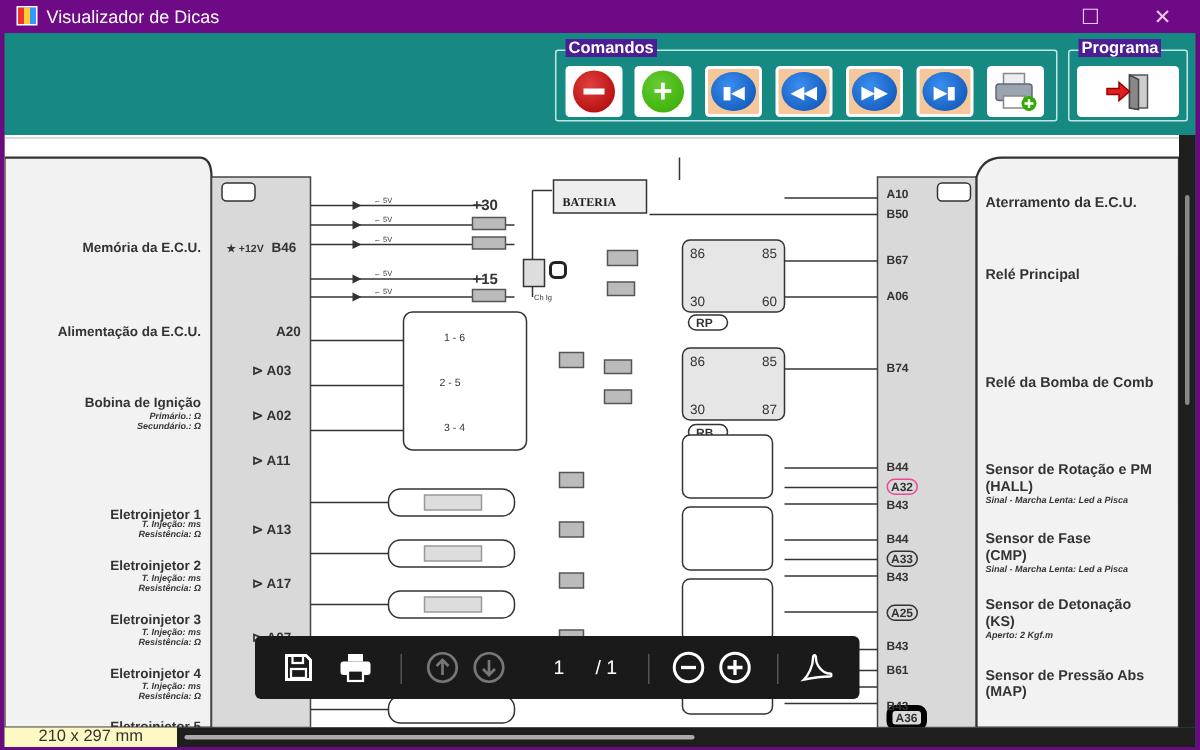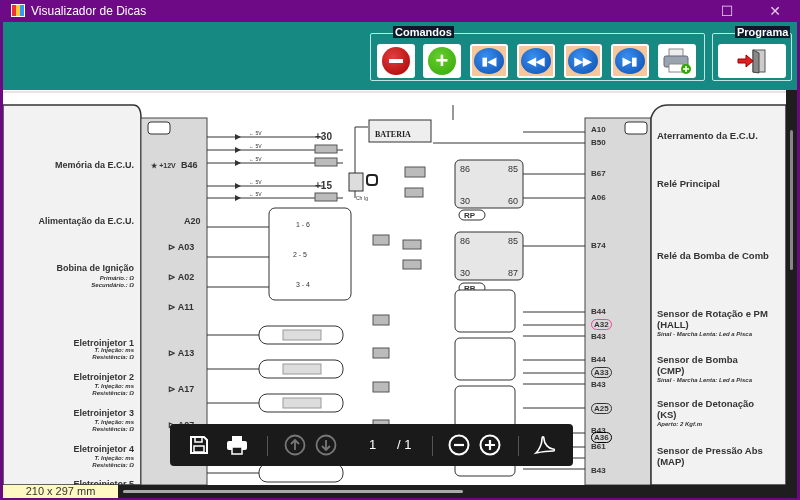--- a/index.html
+++ b/index.html
@@ -5,21 +5,21 @@
 *{box-sizing:border-box;margin:0;padding:0}
 body{width:800px;height:500px;overflow:hidden;background:#6a0a80;font-family:"Liberation Sans",sans-serif;position:relative}
 .titlebar{position:absolute;left:0;top:0;width:800px;height:22px;background:#6e0a85;color:#fff;font-size:12px}
 .titlebar .appicon{position:absolute;left:11px;top:4px;width:14px;height:13px;background:linear-gradient(90deg,#e33 0 33%,#fc3 33% 66%,#39f 66%);border:1px solid #fff}
 .titlebar .title{position:absolute;left:31px;top:4px}
 .titlebar .wbtn{position:absolute;top:2px;width:30px;height:18px;color:#e8c8f0;font-size:14px;text-align:center;line-height:18px}
 .client{position:absolute;left:3px;top:22px;width:794px;height:476px;background:#168a82}
 .header-title{position:absolute;left:6px;top:6px;width:351px;height:53px;background:#fbdfc6;border:1px solid #0b6b64}
 .header-title span{position:absolute;left:6px;top:12px;font-size:27px;font-weight:bold;color:#1030e0;letter-spacing:-0.5px;transform:scaleX(0.9);transform-origin:left;white-space:nowrap;font-family:"Liberation Sans",sans-serif}
 .group{position:absolute;border:1px solid #bfe6e2;border-radius:2px}
-.group .legend{position:absolute;top:-8px;left:22px;background:#0f172a;color:#fff;font-size:11px;font-weight:bold;padding:0 2px}
+.group .legend{position:absolute;top:-8px;left:6px;background:#4c1d95;color:#fff;font-size:11px;font-weight:bold;padding:0 2px}
 .cbtn{position:absolute;top:22px;width:38px;height:34px;background:#fff;border-radius:3px;display:flex;align-items:center;justify-content:center}
 .cbtn.nav{background:#f5c79a;border:2px solid #fff}
 .circ{width:28px;height:28px;border-radius:50%;display:flex;align-items:center;justify-content:center;color:#fff;font-weight:bold}
 .red{background:radial-gradient(circle at 40% 35%,#e04040,#a00);}
 .green{background:radial-gradient(circle at 40% 35%,#6c3,#3a0)}
 .blue{background:radial-gradient(circle at 40% 35%,#3a8ef0,#0a4fb0);width:30px;height:26px}
 .doc{position:absolute;left:0;top:68px;width:783px;height:395px;background:#ef4444;overflow:hidden}
 .docbg{position:absolute;left:0;top:0;width:783px;height:395px}
 .scroll-v{position:absolute;left:783px;top:68px;width:11px;height:395px;background:#1e1e1e}
 .scroll-v .thumb{position:absolute;left:4px;top:40px;width:3px;height:140px;background:#888;border-radius:2px}
@@ -269,30 +269,30 @@
     <div class="pin" style="left:588px;top:151px;font-size:8px">B74</div>
     <div class="pin" style="left:588px;top:217px;font-size:8px">B44</div>
     <div class="pin" style="left:588px;top:229px;font-size:8px;border:1px solid #ec4899;border-radius:6px;padding:0 2px">A32</div>
     <div class="pin" style="left:588px;top:242px;font-size:8px">B43</div>
     <div class="pin" style="left:588px;top:265px;font-size:8px">B44</div>
     <div class="pin" style="left:588px;top:277px;font-size:8px;border:1px solid #333;border-radius:6px;padding:0 2px">A33</div>
     <div class="pin" style="left:588px;top:290px;font-size:8px">B43</div>
     <div class="pin" style="left:588px;top:313px;font-size:8px;border:1px solid #333;border-radius:6px;padding:0 2px">A25</div>
     <div class="pin" style="left:588px;top:336px;font-size:8px">B43</div>
     <div class="pin" style="left:588px;top:352px;font-size:8px">B61</div>
-    <div class="pin" style="left:588px;top:342px;font-size:8px;border:1px solid #000000;border-radius:6px;padding:0 2px">A36</div>
+    <div class="pin" style="left:588px;top:380px;font-size:8px;border:4px solid #000000;border-radius:6px;padding:0 2px">A36</div>
     <div class="pin" style="left:588px;top:376px;font-size:8px">B43</div>
 
     <div class="rlbl" style="left:654px;top:40px">Aterramento da E.C.U.</div>
     <div class="rlbl" style="left:654px;top:88px">Relé Principal</div>
     <div class="rlbl" style="left:654px;top:160px">Relé da Bomba de Comb</div>
     <div class="rlbl" style="left:654px;top:218px">Sensor de Rotação e PM</div>
     <div class="rlbl" style="left:654px;top:229px">(HALL)</div>
     <div class="rsub" style="left:654px;top:241px">Sinal - Marcha Lenta: Led a Pisca</div>
-    <div class="rlbl" style="left:654px;top:264px">Sensor de Bomba</div>
+    <div class="rlbl" style="left:654px;top:264px">Sensor de Fase</div>
     <div class="rlbl" style="left:654px;top:275px">(CMP)</div>
     <div class="rsub" style="left:654px;top:287px">Sinal - Marcha Lenta: Led a Pisca</div>
     <div class="rlbl" style="left:654px;top:308px">Sensor de Detonação</div>
     <div class="rlbl" style="left:654px;top:319px">(KS)</div>
     <div class="rsub" style="left:654px;top:331px">Aperto: 2 Kgf.m</div>
     <div class="rlbl" style="left:654px;top:355px">Sensor de Pressão Abs</div>
     <div class="rlbl" style="left:654px;top:366px">(MAP)</div>
   </div>
 
   <div class="scroll-v">

